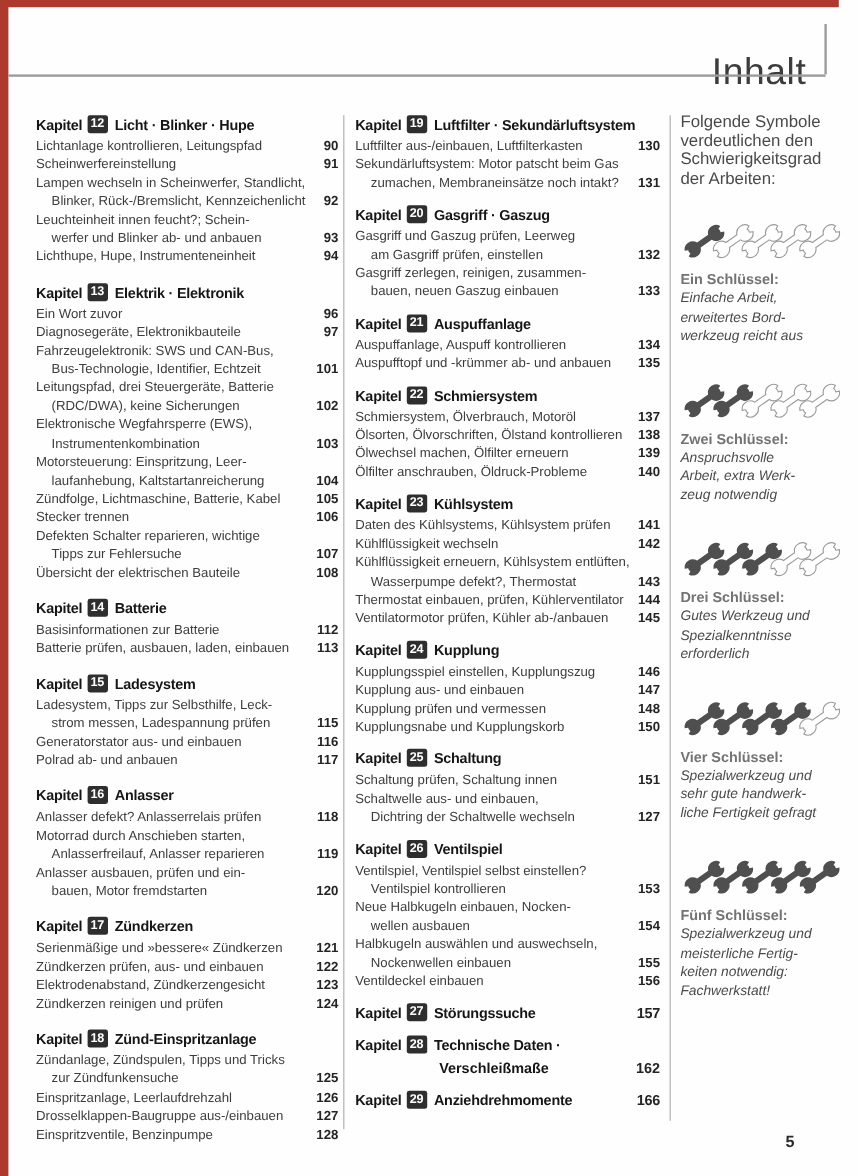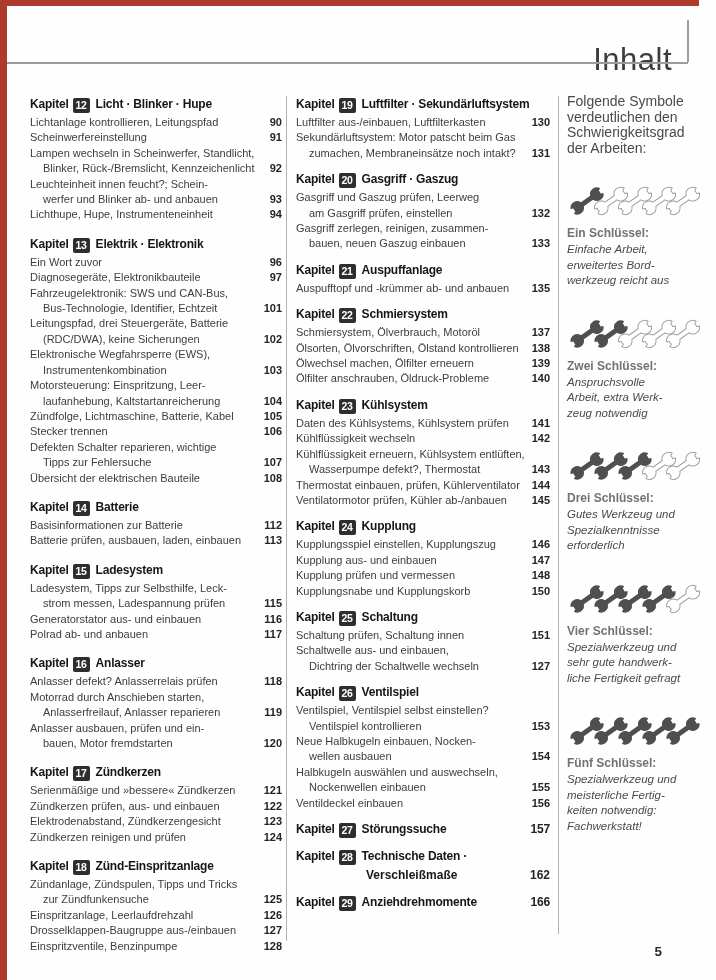--- a/index.html
+++ b/index.html
@@ -19,21 +19,21 @@
   .vdiv-1{left:286px;height:845px}
   .vdiv-2{left:558px;height:838px}
   
   .col{position:absolute;top:94px}
   .col-left{left:30px;width:252px}
   .col-mid{left:296px;width:254px}
   .col-legend{left:567px;width:144px}
   
   .sec{margin-bottom:13px}
   .col-mid .sec{margin-bottom:10px}
-  .heading{display:flex;align-items:flex-end;gap:4px;font-weight:bold;font-size:12px;letter-spacing:-.2px;color:#161616;line-height:17px;margin:2px 0 2px;white-space:nowrap}
+  .heading{display:flex;align-items:flex-start;gap:4px;font-weight:bold;font-size:12px;letter-spacing:-.2px;color:#161616;line-height:17px;margin:2px 0 2px;white-space:nowrap}
   .heading .ht{margin-left:2px}
   .heading-2{display:flex;font-weight:bold;font-size:12px;color:#161616;line-height:17px;padding-left:70px;white-space:nowrap}
   .badge{display:inline-block;background:#2e2e2e;color:#fff;font-size:10.5px;font-weight:bold;line-height:13px;min-width:13px;padding:1px 2px;text-align:center;border-radius:2px}
   .line{display:flex;font-size:11px;line-height:15.4px;white-space:nowrap}
   .line.cont{padding-left:13px}
   .pg{margin-left:auto;padding-left:4px;font-weight:bold;color:#242424}
   
   .legend-intro{font-size:14px;line-height:15.5px;color:#4a4a4a}
   .legend-block{margin-top:24px}
   .wrench-row{display:block;margin-bottom:3px}
@@ -304,20 +304,24 @@
         <span class="pg">133</span>
       </div>
     </div>
     <div class="sec">
       <div class="heading">
         <span class="kw">Kapitel</span>
         <span class="badge">21</span>
         <span class="ht">Auspuffanlage</span>
       </div>
       <div class="line">
+        <span class="txt">Auspuffanlage, Auspuff kontrollieren</span>
+        <span class="pg">134</span>
+      </div>
+      <div class="line">
         <span class="txt">Auspufftopf und -krümmer ab- und anbauen</span>
         <span class="pg">135</span>
       </div>
     </div>
     <div class="sec">
       <div class="heading">
         <span class="kw">Kapitel</span>
         <span class="badge">22</span>
         <span class="ht">Schmiersystem</span>
       </div>

